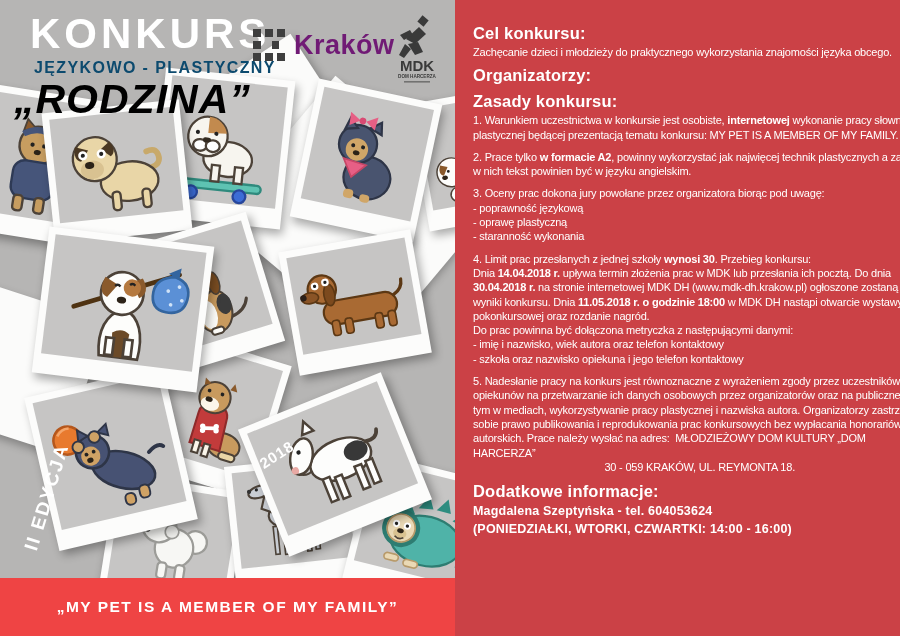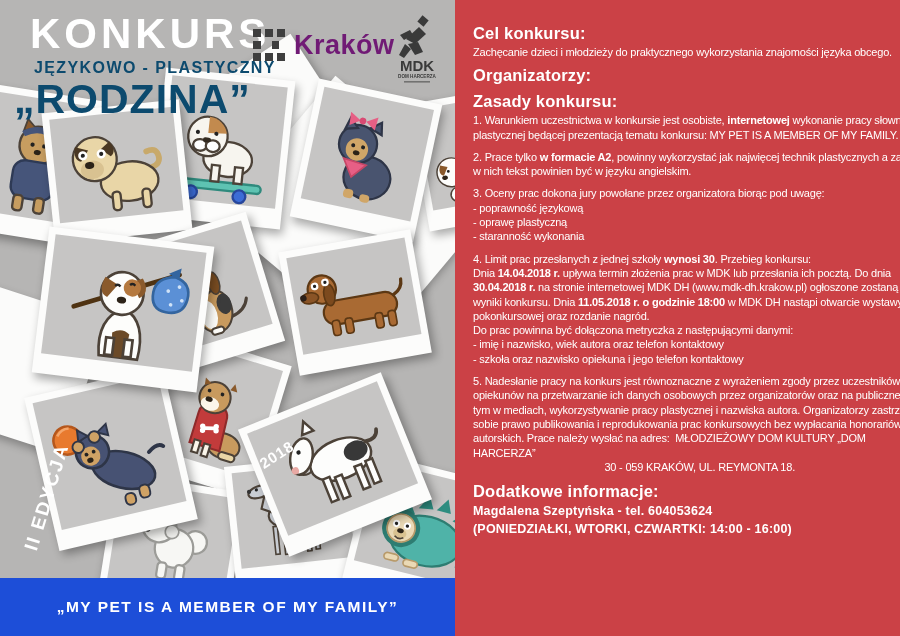--- a/index.html
+++ b/index.html
@@ -330,21 +330,21 @@
 <rect x="25" y="76" width="13" height="6" rx="3" fill="#ead9b5" stroke="#b89a6a" stroke-width="1.5"></rect>
             <rect x="43" y="78" width="13" height="6" rx="3" fill="#ead9b5" stroke="#b89a6a" stroke-width="1.5"></rect>
           </svg>
         </div>
       </div>
     </div>
 
   <div class="title-block">
     <div class="title1">KONKURS</div>
     <div class="title2">JĘZYKOWO - PLASTYCZNY</div>
-    <div class="title3" id="title3" style="color: #0c4a6e;">„RODZINA”</div>
+    <div class="title3" id="title3" style="color: #000000; font-style: italic;">„RODZINA”</div>
   </div>
 
   <div class="krakow-logo">
     <svg width="34" height="34" viewBox="0 0 34 34">
       <g fill="#3e3e3e">
         <rect x="1" y="1" width="8" height="8"></rect>
           <rect x="13" y="1" width="8" height="8"></rect>
           <rect x="25" y="1" width="8" height="8"></rect>
         <rect x="1" y="13" width="8" height="8"></rect>
           <rect x="20" y="13" width="7" height="8"></rect>
@@ -367,21 +367,21 @@
       </g>
       <text x="25" y="58" text-anchor="middle" font-family="Liberation Sans, sans-serif" font-size="15" font-weight="bold" fill="#3a3a3a">MDK</text>
       <text x="25" y="64.5" text-anchor="middle" font-family="Liberation Sans, sans-serif" font-size="4.6" font-weight="bold" fill="#3a3a3a">DOM HARCERZA</text>
       <rect x="12" y="68" width="26" height="1.6" fill="#3a3a3a" opacity=".55"></rect>
     </svg>
   </div>
 
   <div class="edition-vert">II EDYCJA</div>
   <div class="year-label">2018</div>
 
-  <div class="slogan-strip" id="slogan-strip" style="background: #1d4ed8;">
+  <div class="slogan-strip" id="slogan-strip" style="background: #ef4444;">
     <span>„MY PET IS A MEMBER OF MY FAMILY”</span>
   </div>
 
   <div class="info-panel" id="info-panel" style="background: rgb(203, 65, 70);">
     <div class="sec-heading first">Cel konkursu:</div>
     <div class="sec-body"><span>Zachęcanie dzieci i młodzieży do praktycznego wykorzystania znajomości języka obcego.</span></div>
 
     <div class="sec-heading">Organizatorzy:</div>
 
 

